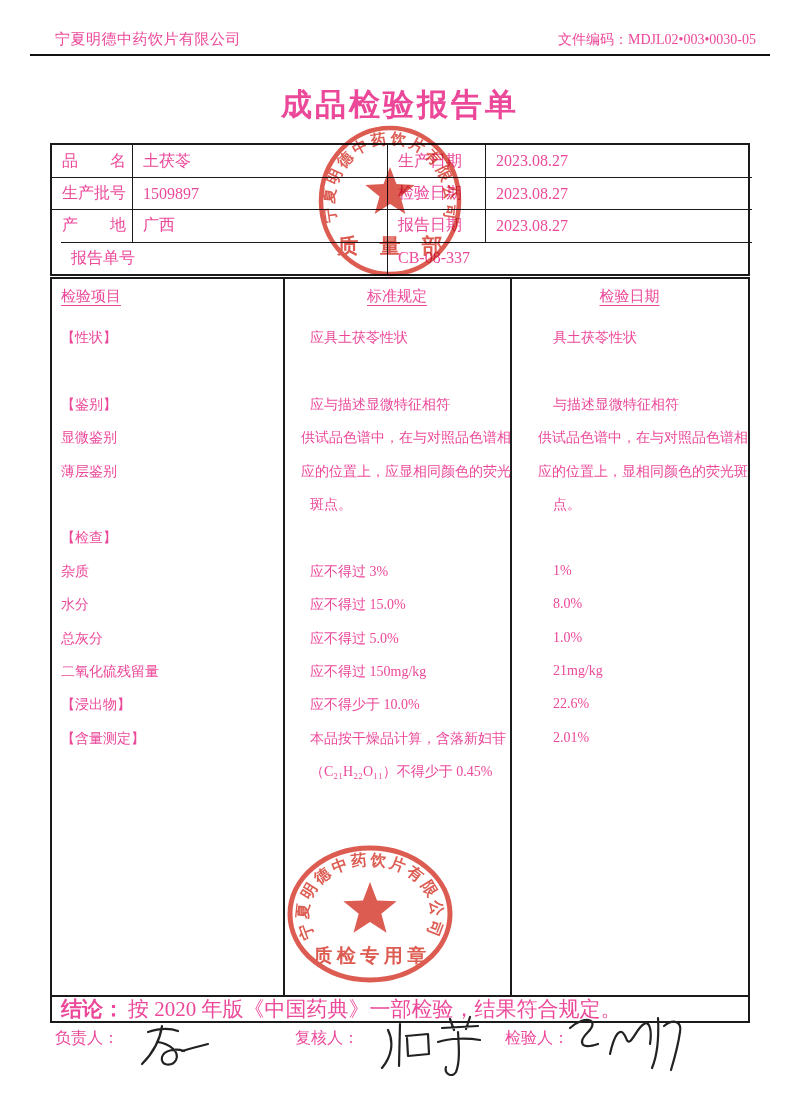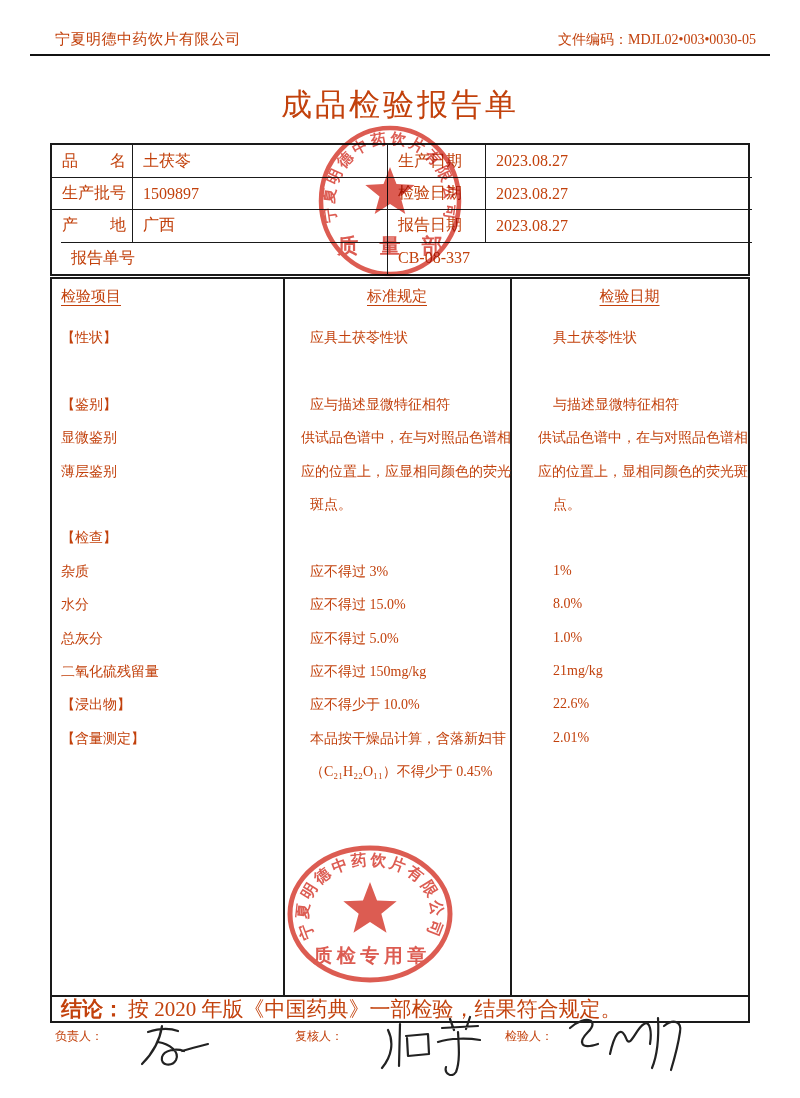--- a/index.html
+++ b/index.html
@@ -1,27 +1,27 @@
 <!DOCTYPE html>
 <html><head>
 <meta charset="utf-8">
 <style>
   html,body { margin:0; padding:0; background:#ffffff; }
   .page {
     position:relative; width:800px; height:1098px; background:#ffffff;
-    font-family:"Liberation Serif","DejaVu Serif",serif; color:#c2410c;
+    font-family:"Liberation Serif","DejaVu Serif",serif; color:#ec4899;
     overflow:hidden;
   }
   
   .hdr-company { position:absolute; left:55px; top:30px; font-size:15px; letter-spacing:.5px; }
   .hdr-doccode { position:absolute; right:44px; top:31px; font-size:14px; }
   .hdr-rule { position:absolute; left:30px; top:54px; width:740px; height:0; border-top:2px solid #111; }
   
   .title { position:absolute; left:0; top:84px; width:800px; text-align:center;
-           font-size:31px; font-weight:normal; letter-spacing:3px; }
+           font-size:31px; font-weight:bold; letter-spacing:3px; }
   
   .info-table {
     position:absolute; left:50px; top:143px; width:700px; height:133px;
     box-sizing:border-box; border:2px solid #1a1a1a;
     display:grid; grid-template-columns:80px 255px 98px 267px;
     grid-template-rows:32.2px 32.2px 32.2px 1fr;
   }
   .it-cell { display:flex; align-items:center; padding-left:10px; font-size:16px;
              box-sizing:border-box; overflow:hidden; white-space:nowrap; }
   .it-cell.bl { border-left:1.5px solid #1a1a1a; }
@@ -46,21 +46,21 @@
   .mt-row .c2 { width:227px; padding-left:11px; box-sizing:border-box; }
   .mt-row .c3 { flex:1;      padding-left:11px; box-sizing:border-box; }
   
   .conclusion {
     position:absolute; left:50px; top:995px; width:700px; height:28px;
     box-sizing:border-box; border:2px solid #1a1a1a; background:#fff;
     display:flex; align-items:center; padding-left:9px; font-size:21px; white-space:nowrap;
   }
   .conclusion b { margin-right:4px; }
   
-  .sig-label { position:absolute; top:1028px; font-size:12px; }
+  .sig-label { position:absolute; top:1028px; font-size:16px; }
   .sl1 { left:55px; } .sl2 { left:295px; } .sl3 { left:505px; }
   .sig-svg { position:absolute; }
   .sig1 { left:118px; top:1020px; }
   .sig2 { left:372px; top:1014px; }
   .sig3 { left:556px; top:1012px; }
   .sig-svg path { fill:none; stroke:#222; stroke-width:2.2; stroke-linecap:round; stroke-linejoin:round; }
   
   .stamp { position:absolute; mix-blend-mode:multiply; opacity:.88; }
   .stamp-top { left:310px; top:121px; }
   .stamp-bottom { left:275px; top:834px; }

